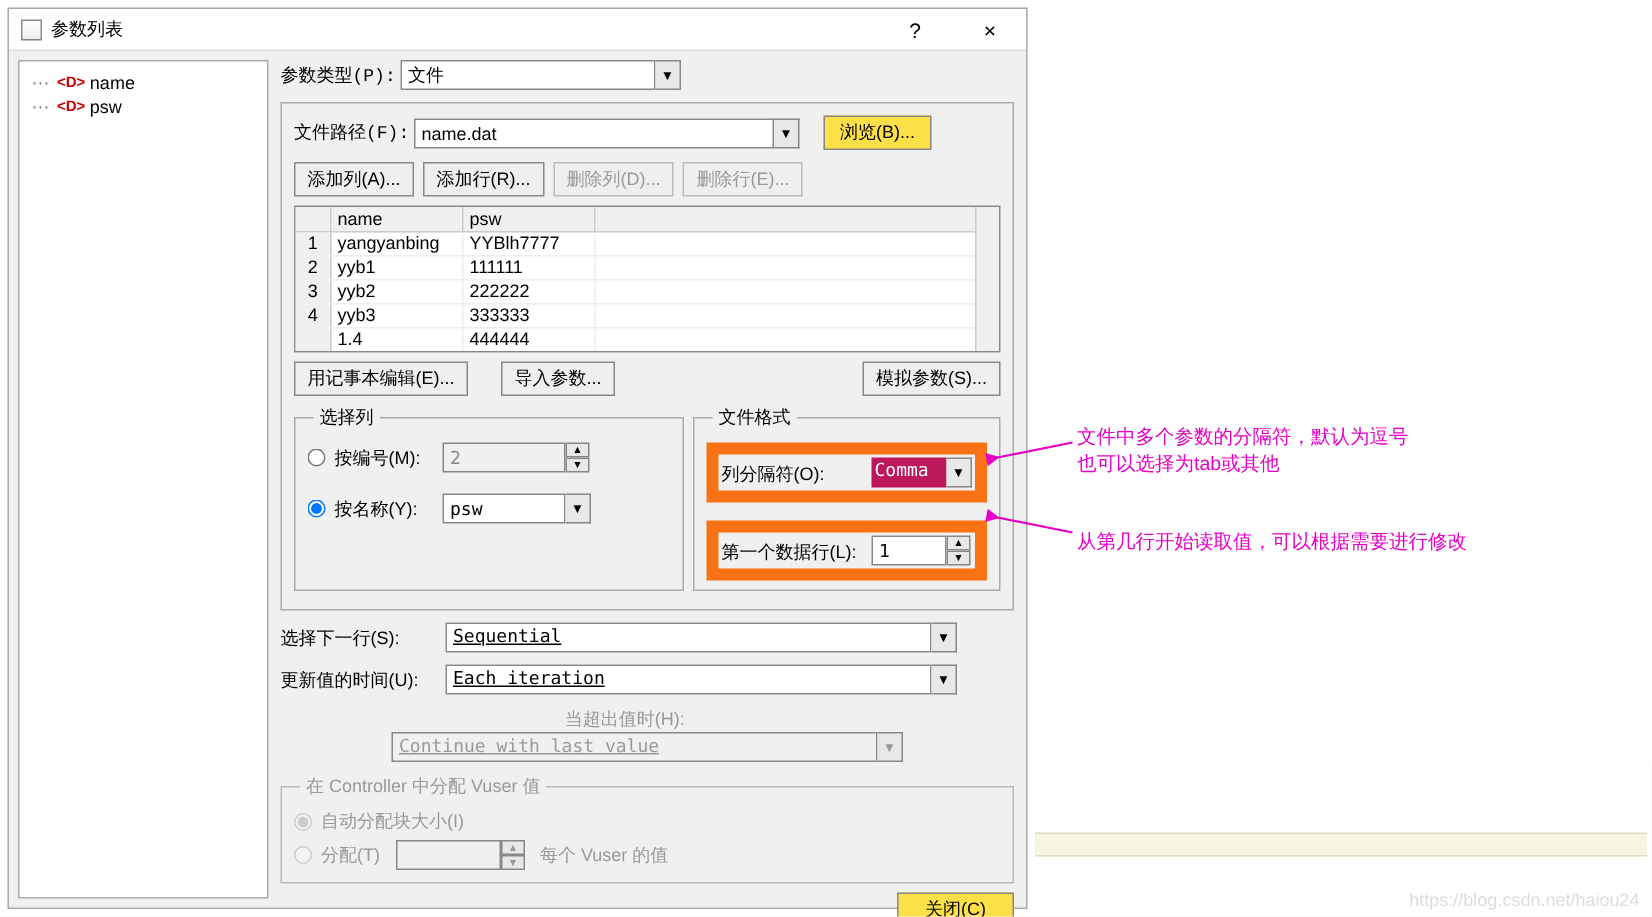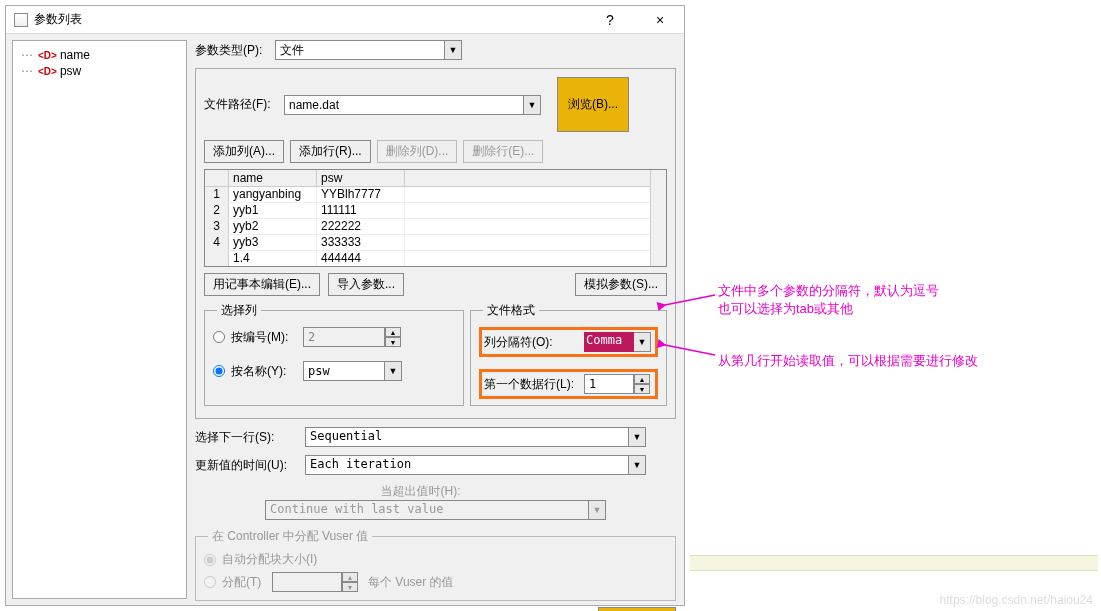--- a/index.html
+++ b/index.html
@@ -10,24 +10,24 @@
 .titlebar-title { flex: 1; }
 .titlebar-btn { width: 40px; height: 26px; display: flex; align-items: center; justify-content: center; font-size: 14px; cursor: pointer; }
 .help-btn { margin-right: 10px; }
 .content { display: flex; height: calc(100% - 28px); }
 .sidebar { width: 175px; border: 1px solid #aaa; margin: 6px 4px 6px 6px; background: #fff; display: flex; flex-direction: column; }
 .tree { flex: 1; padding: 6px 4px; }
 .tree-item { display: flex; align-items: center; padding: 1px 0; font-family: monospace; font-size: 11px; }
 .tree-dotted { color: #888; margin: 0 2px 0 4px; }
 .tree-tag { color: #c00; font-weight: bold; margin: 0 3px; font-size: 10px; }
 .sidebar-btns { display: flex; justify-content: space-around; padding: 6px 4px; }
-.btn { border: 1px solid #888; background: #eab308; padding: 18px 10px; cursor: pointer; font-size: 12px; min-width: 68px; text-align: center; }
+.btn { border: 1px solid #888; background: #fde047; padding: 2px 10px; cursor: pointer; font-size: 12px; min-width: 68px; text-align: center; }
 .main { flex: 1; padding: 6px 8px 6px 4px; display: flex; flex-direction: column; }
 .row { display: flex; align-items: center; margin-bottom: 8px; }
-.label { width: 80px; }
+.label { width: 80px; font-family: Liberation Mono, monospace; }
 .select, .input { border: 1px solid #888; background: #fff; padding: 1px 4px; font-size: 12px; height: 20px; }
 .select { width: 170px; }
 .dropdown { position: relative; display: inline-flex; }
 .dropdown-btn { width: 17px; height: 20px; border: 1px solid #888; border-left: none; background: #e8e8e8; display: flex; align-items: center; justify-content: center; font-size: 9px; cursor: pointer; }
 .fieldset { border: 1px solid #aaa; padding: 8px 8px 4px 8px; margin-bottom: 8px; }
 .fieldset-legend { font-size: 12px; padding: 0 4px; background: #f0f0f0; margin-left: 4px; }
 .btn-row { display: flex; gap: 6px; margin-bottom: 6px; }
 .btn-sm { border: 1px solid #888; background: #efefef; padding: 2px 8px; cursor: pointer; font-size: 12px; }
 .btn-disabled { color: #999; border-color: #bbb; cursor: default; }
 .table-wrap { border: 1px solid #888; background: #fff; height: 98px; overflow: hidden; display: flex; }
@@ -47,25 +47,25 @@
 .two-col { display: flex; gap: 6px; margin-top: 6px; }
 .fieldset-select { flex: 0 0 260px; }
 .fieldset-format { flex: 1; }
 .radio-row { display: flex; align-items: center; margin-bottom: 14px; }
 .radio { margin-right: 6px; width: 12px; height: 12px; }
 .radio-label { width: 72px; }
 .small-input { width: 82px; height: 20px; border: 1px solid #888; background: #fff; padding: 1px 4px; font-family: monospace; }
 .small-input-disabled { background: #f0f0f0; color: #888; }
 .spinner { display: flex; flex-direction: column; }
 .spin-btn { width: 16px; height: 10px; border: 1px solid #888; background: #e8e8e8; font-size: 7px; display: flex; align-items: center; justify-content: center; cursor: pointer; line-height: 1; }
-.format-row { display: flex; align-items: center; margin-bottom: 12px; border: 3px solid #f97316; padding: 2px; }
+.format-row { display: flex; align-items: flex-end; margin-bottom: 12px; border: 8px solid #f97316; padding: 2px; }
 .format-label { width: 100px; }
 .combo-selected { background: #be185d; color: #fff; width: 50px; padding: 1px 2px; font-family: monospace; }
 .bottom-rows { margin-top: auto; }
-.wide-select { width: 324px; }
+.wide-select { width: 324px; text-decoration: underline; }
 .disabled-text { color: #999; flex-direction: column; }
 .vuser-fieldset { border: 1px solid #bbb; padding: 6px 8px; margin-top: 4px; }
 .close-row { display: flex; justify-content: flex-end; padding: 6px 0 2px 0; }
 .annotation { position: absolute; color: #e600c8; font-size: 13px; }
 .arrow { position: absolute; }
 .arrow svg { overflow: visible; }
 .watermark { position: absolute; right: 8px; bottom: 4px; color: #ddd; font-size: 12px; }
 .bg-strip { position: absolute; left: 690px; top: 555px; width: 408px; height: 16px; background: #f5f5e0; border-top: 1px solid #e0e0c0; border-bottom: 1px solid #e0e0c0; }
 </style>
 </head>
@@ -150,21 +150,21 @@
               <div class="tr">
                   <div class="td td-rownum"></div>
                   <div class="td td-name">  1.4</div>
                   <div class="td td-psw">444444</div>
                 </div>
             </div>
           </div>
           <div class="vscroll"></div>
         </div>
         <div class="btn-row" style="margin-top:6px;justify-content:space-between">
-          <div style="display:flex;gap:8px">
+          <div style="display:flex;gap:22px">
             <div class="btn-sm">用记事本编辑(E)...</div>
             <div class="btn-sm">导入参数...</div>
           </div>
           <div class="btn-sm">模拟参数(S)...</div>
         </div>
         <div class="two-col">
           <fieldset class="fieldset fieldset-select">
             <legend class="fieldset-legend">选择列</legend>
             <div class="radio-row">
               <input type="radio" class="radio" style="">

